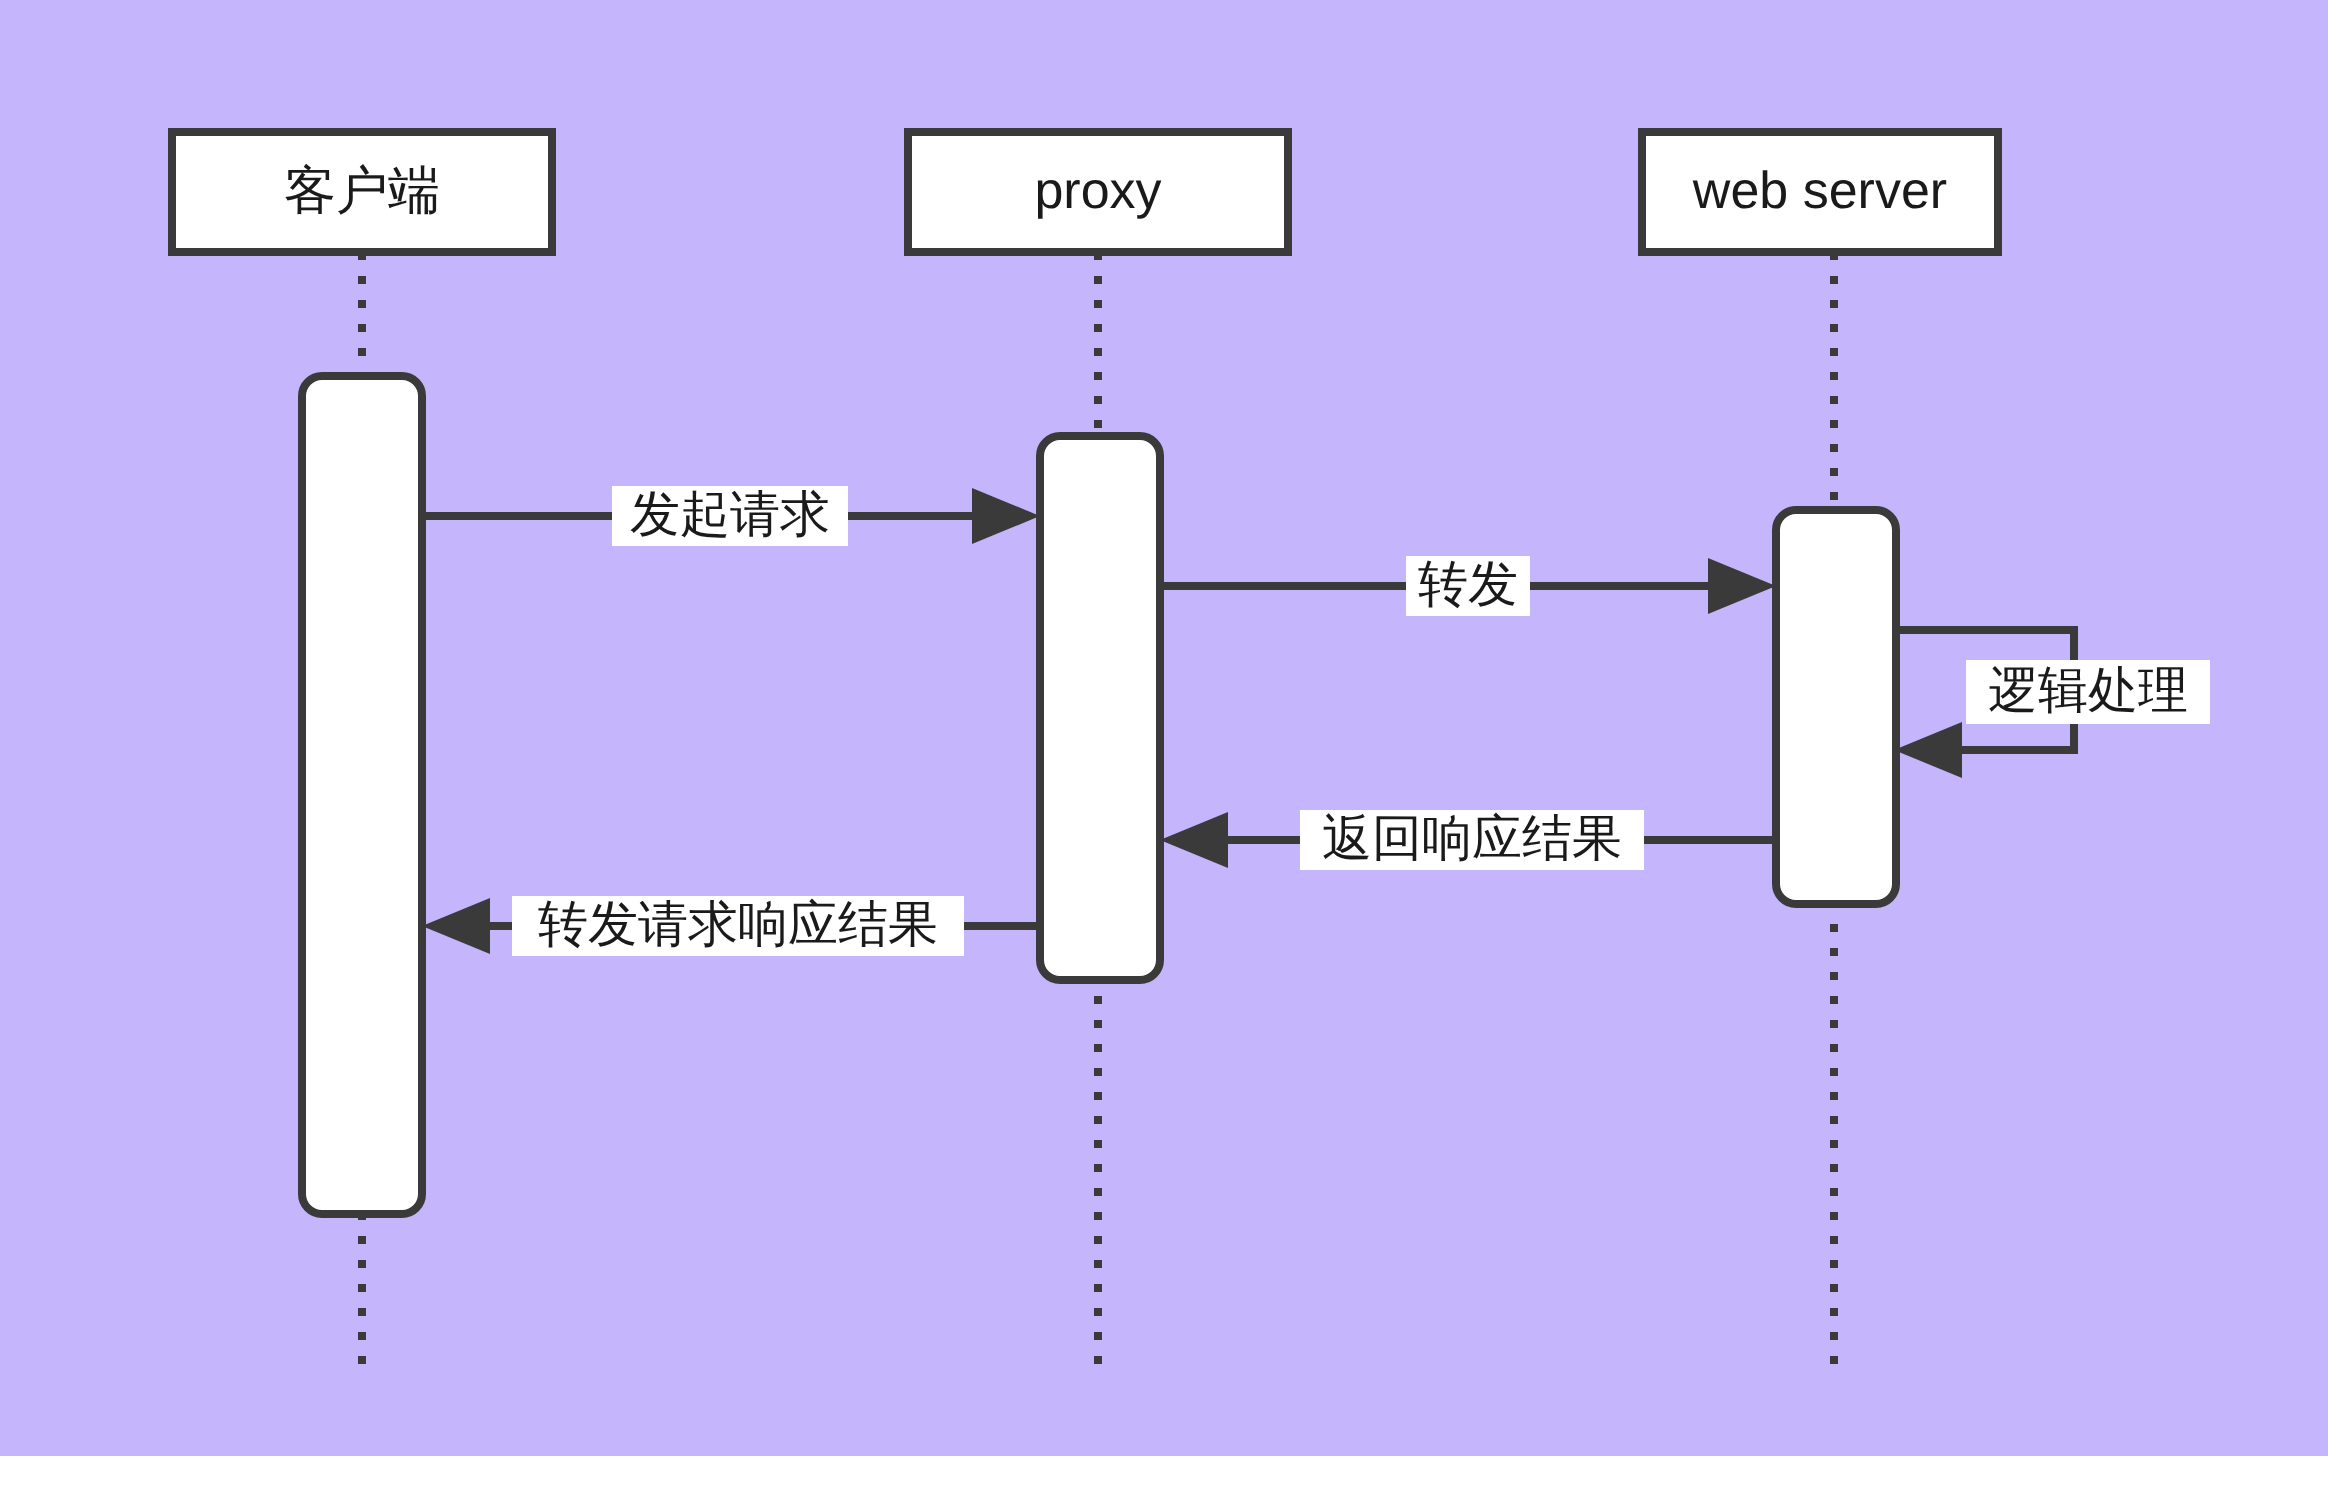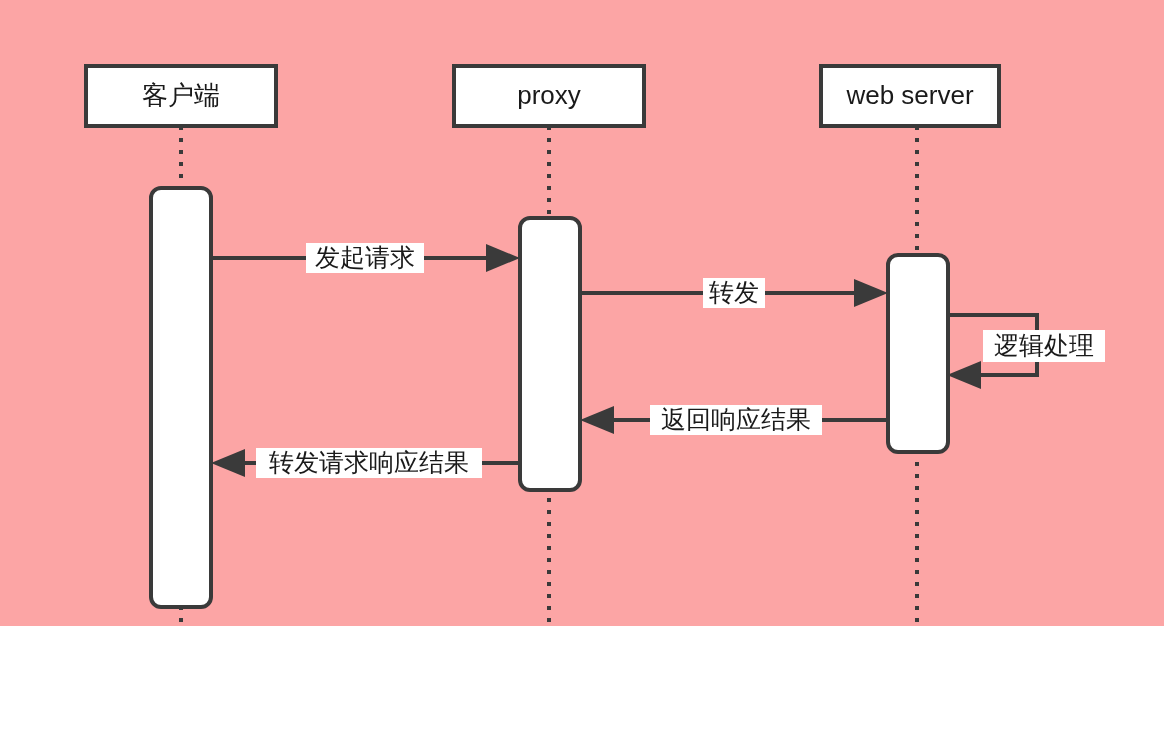--- a/index.html
+++ b/index.html
@@ -6,22 +6,22 @@
     margin: 0;
     padding: 0;
     background: #ffffff;
   }
   body {
     font-family: "Liberation Sans", "DejaVu Sans", sans-serif;
   }
   #diagram-root {
     position: relative;
     width: 1164px;
-    height: 626px;
-    background: #fca5a5;
+    height: 728px;
+    background: #c4b5fd;
     overflow: hidden;
   }
   svg.diagram-canvas {
     position: absolute;
     left: 0;
     top: 0;
     width: 1164px;
     height: 756px;
     display: block;
   }

